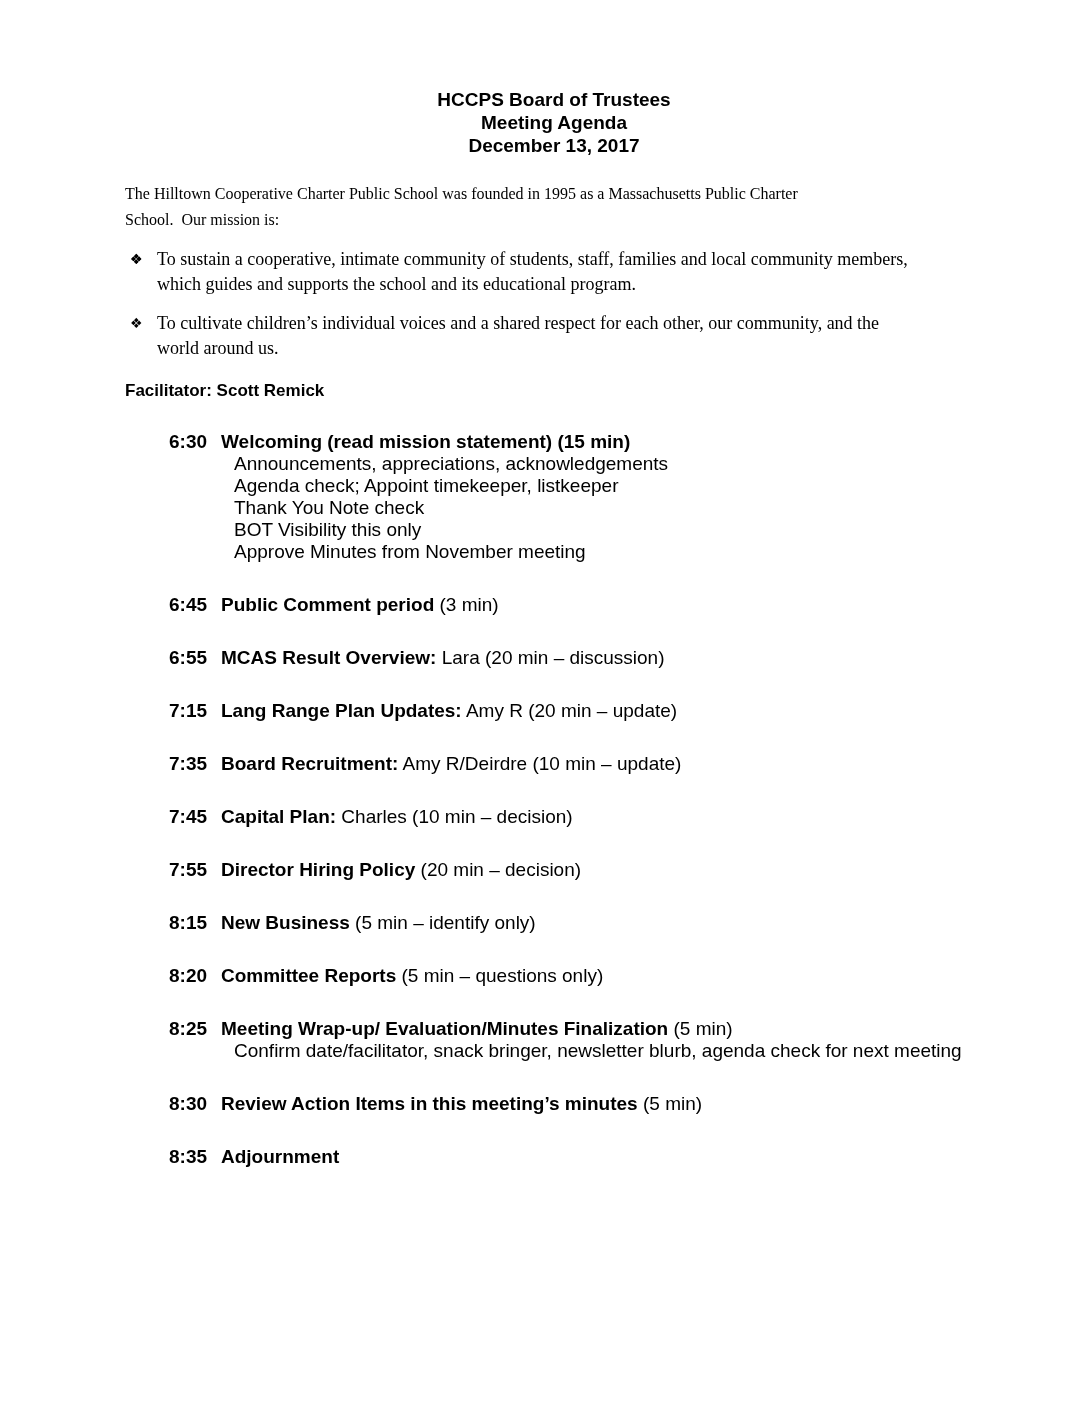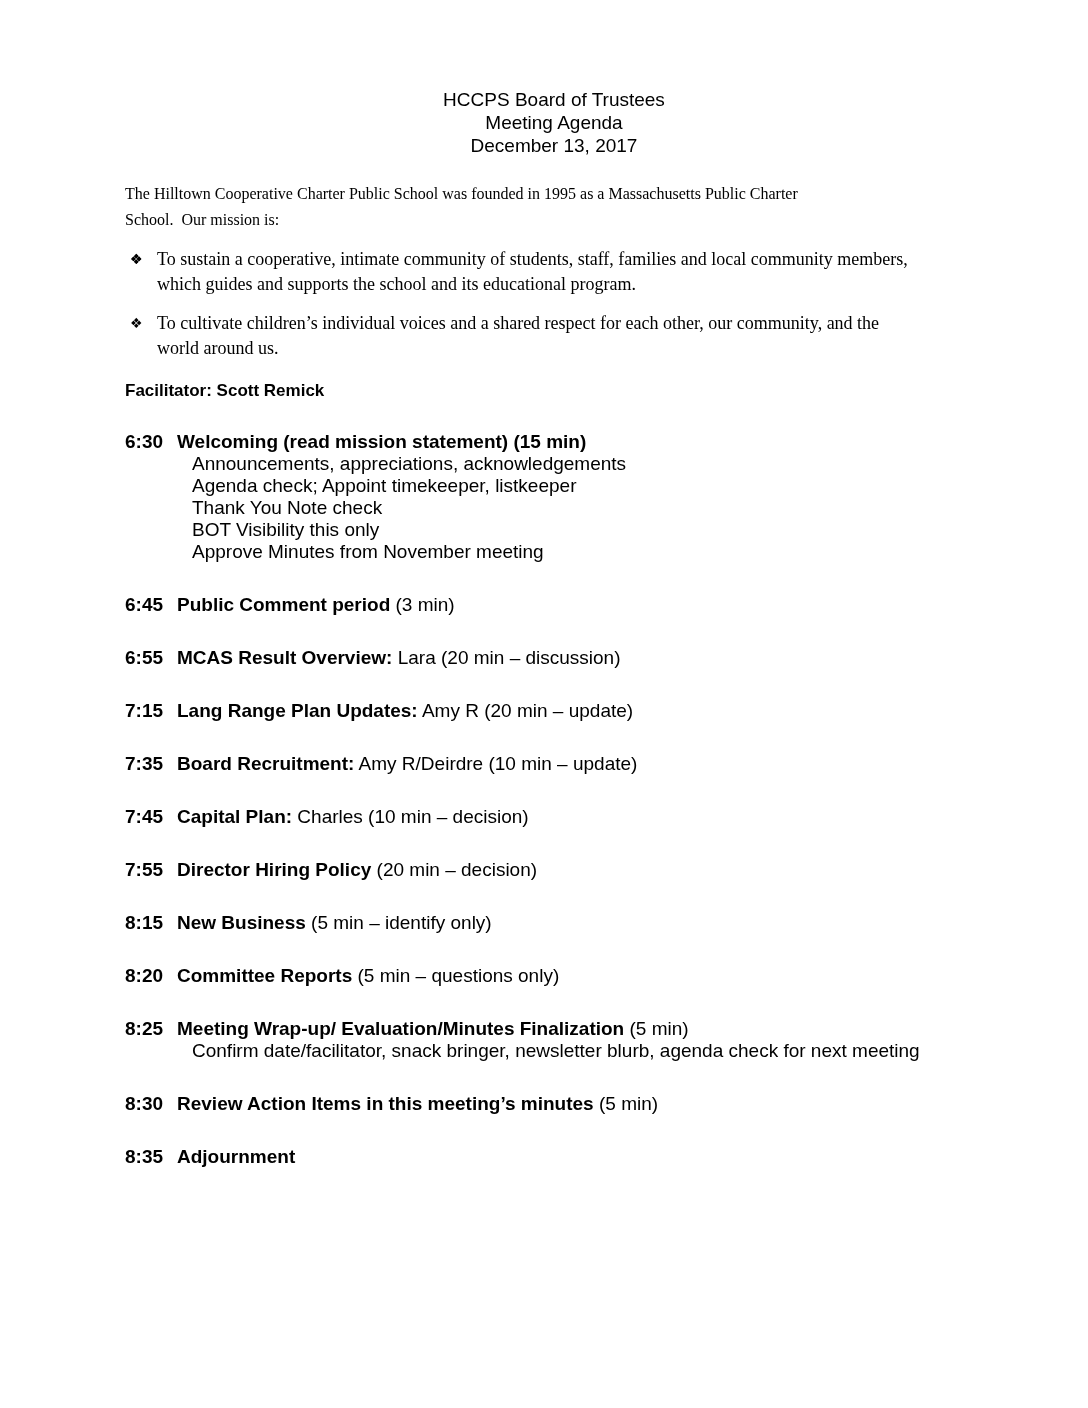--- a/index.html
+++ b/index.html
@@ -11,21 +11,21 @@
     box-sizing: border-box;
     width: 1088px; height: 1408px;
     padding: 88px 105px 0 125px;
     background: #ffffff;
     overflow: hidden;
   }
   .doc-header {
     width: 100%;
     text-align: center;
     font-family: "Liberation Sans", sans-serif;
-    font-weight: normal;
+    font-weight: bold;
     font-size: 19px;
     line-height: 23px;
   }
   .intro {
     margin: 24px 0 0 0;
     font-family: "Liberation Serif", serif;
     font-size: 16px;
     line-height: 26px;
     white-space: pre-line;
   }
@@ -56,26 +56,26 @@
     line-height: 23px;
   }
   .agenda { margin-top: 20px; }
   .agenda-item {
     margin-bottom: 22px;
     font-family: "Liberation Sans", sans-serif;
     font-size: 19px;
     line-height: 23px;
   }
   .agenda-head { display: flex; align-items: baseline; }
-  .agenda-time { font-weight: bold; flex: 0 0 52px; width: 52px; }
+  .agenda-time { font-weight: bold; flex: 0 0 52px; width: 52px; margin-left: 44px; }
   .agenda-title { flex: 1 1 auto; margin-top: 8px; }
   .agenda-bold { font-weight: bold; }
   .agenda-detail { font-weight: normal; }
   .agenda-subs { margin-left: 67px; }
-  .agenda-sub { line-height: 22px; }
+  .agenda-sub { line-height: 22px; margin-left: 42px; }
 </style>
 </head>
 <body>
 
 <div class="page">
 
   <div class="doc-header">
     <div class="h-line">HCCPS Board of Trustees</div>
     <div class="h-line">Meeting Agenda</div>
     <div class="h-line">December 13, 2017</div>

